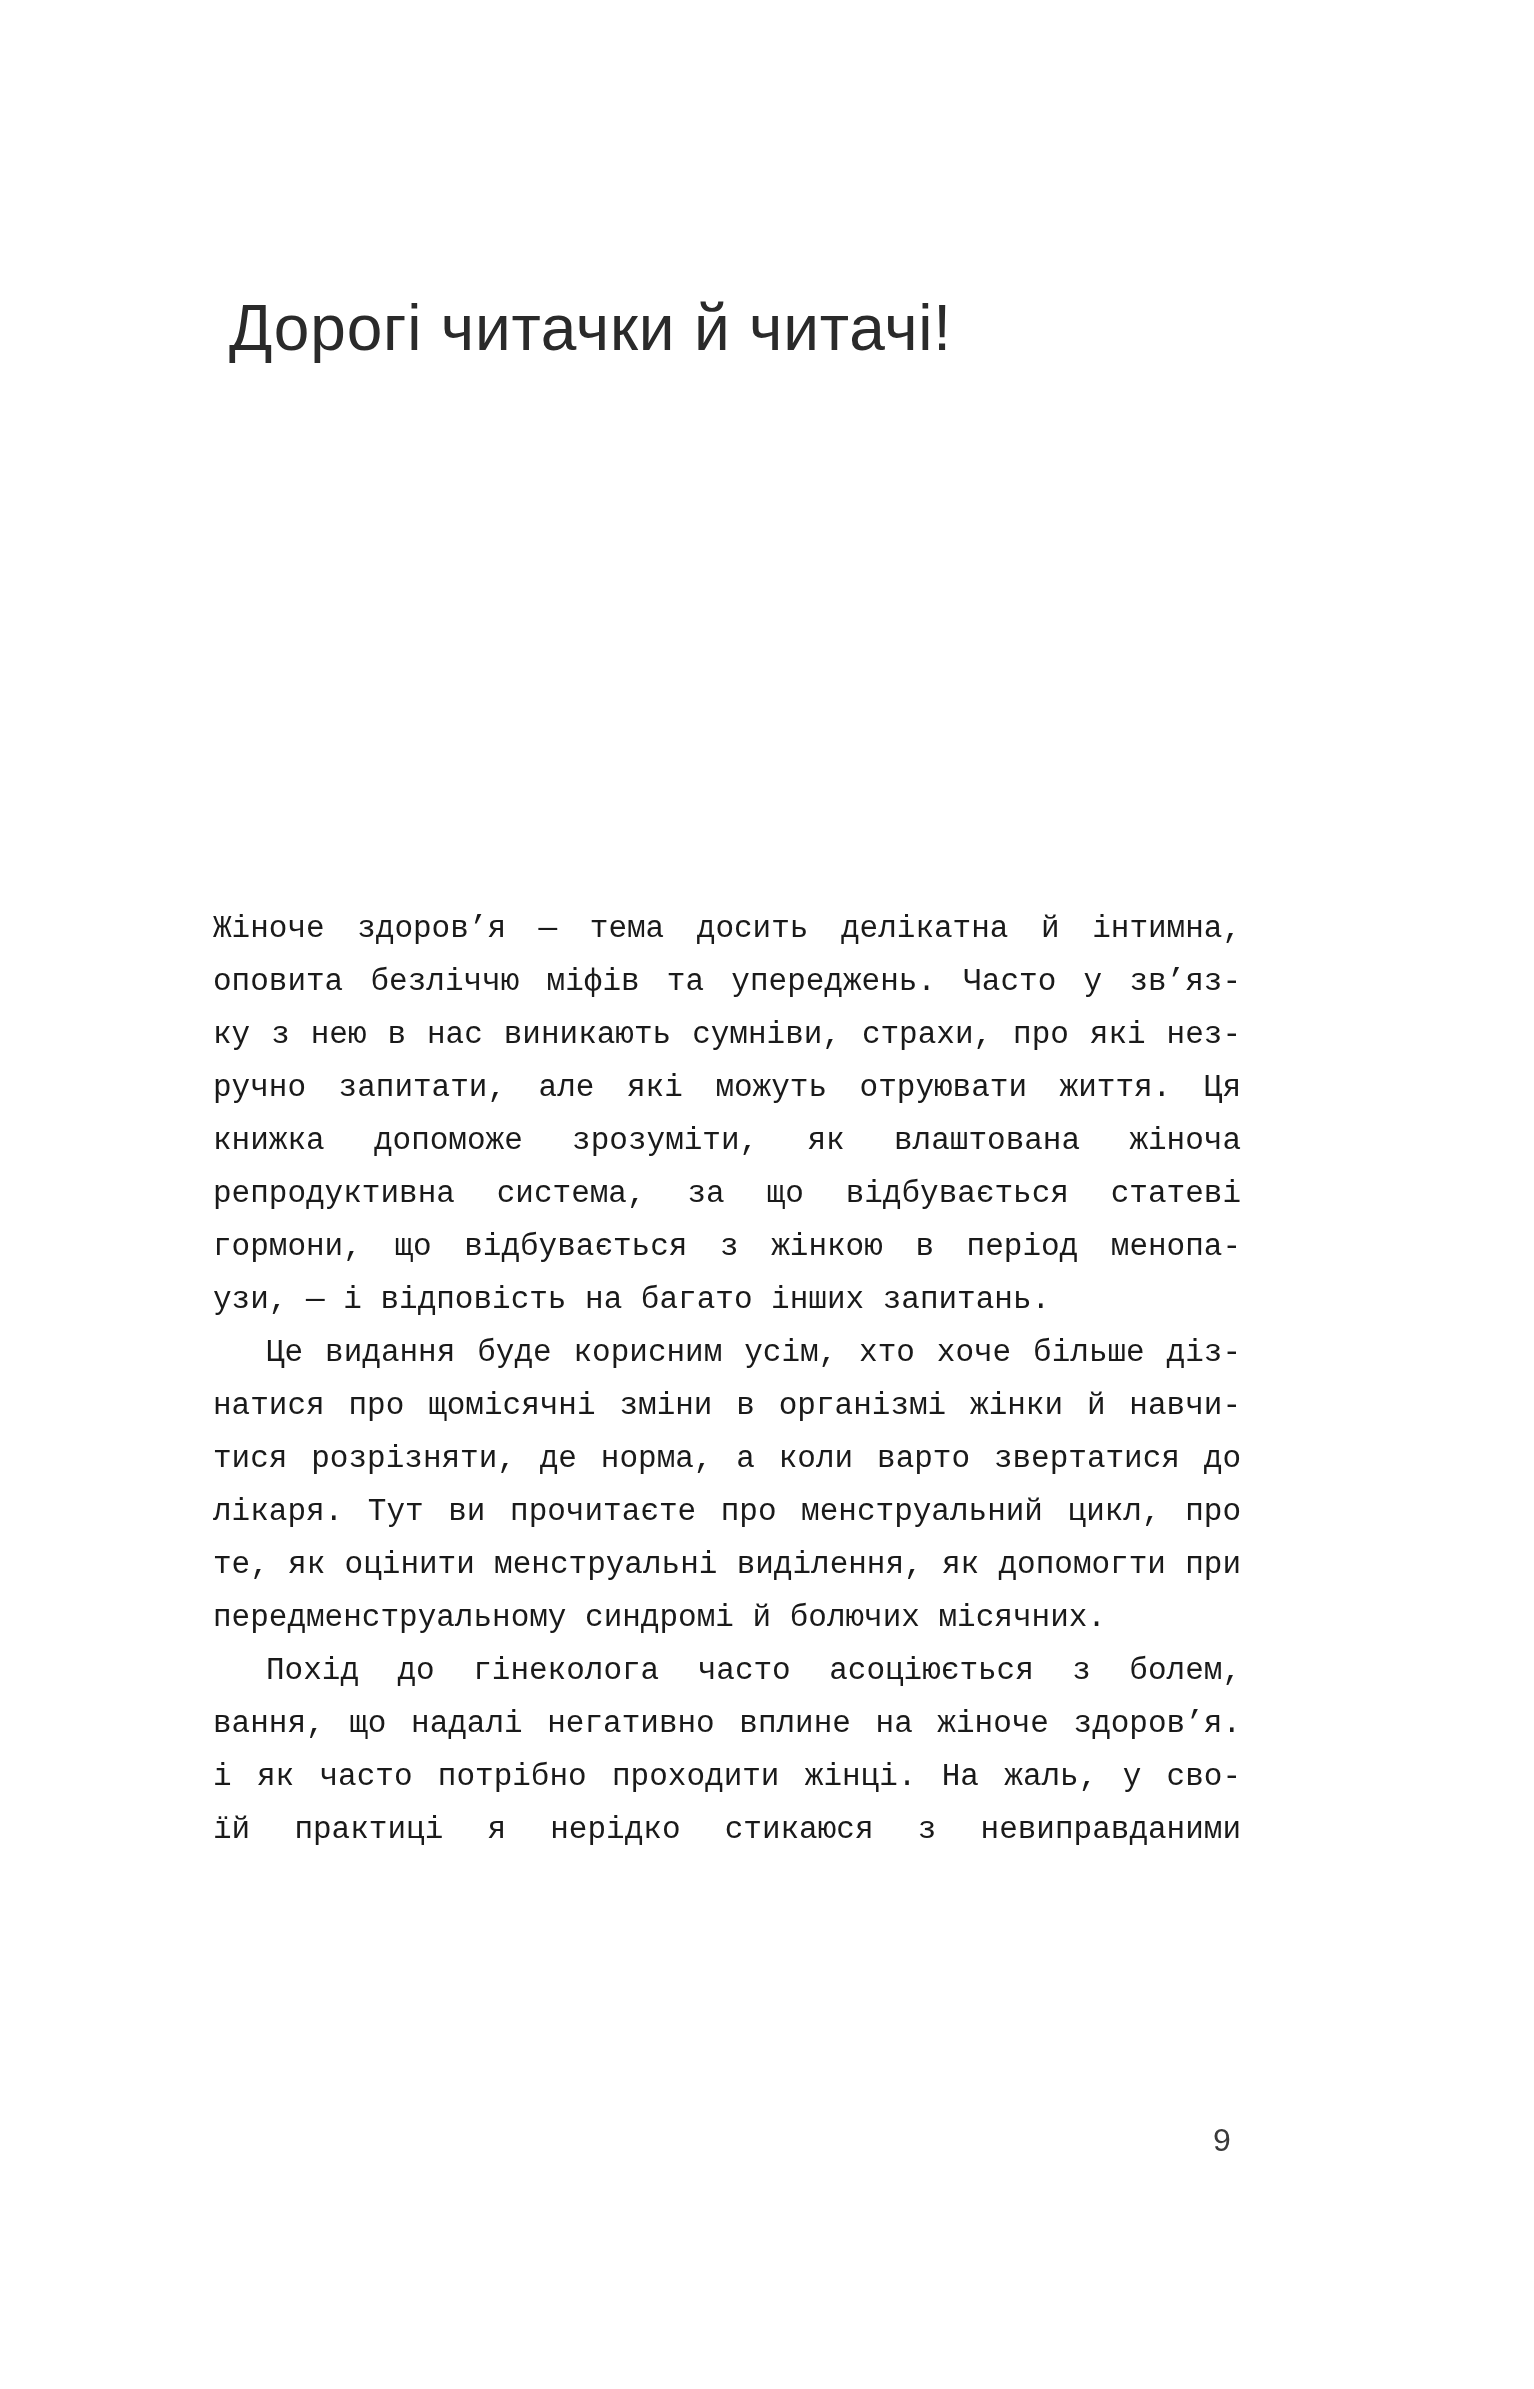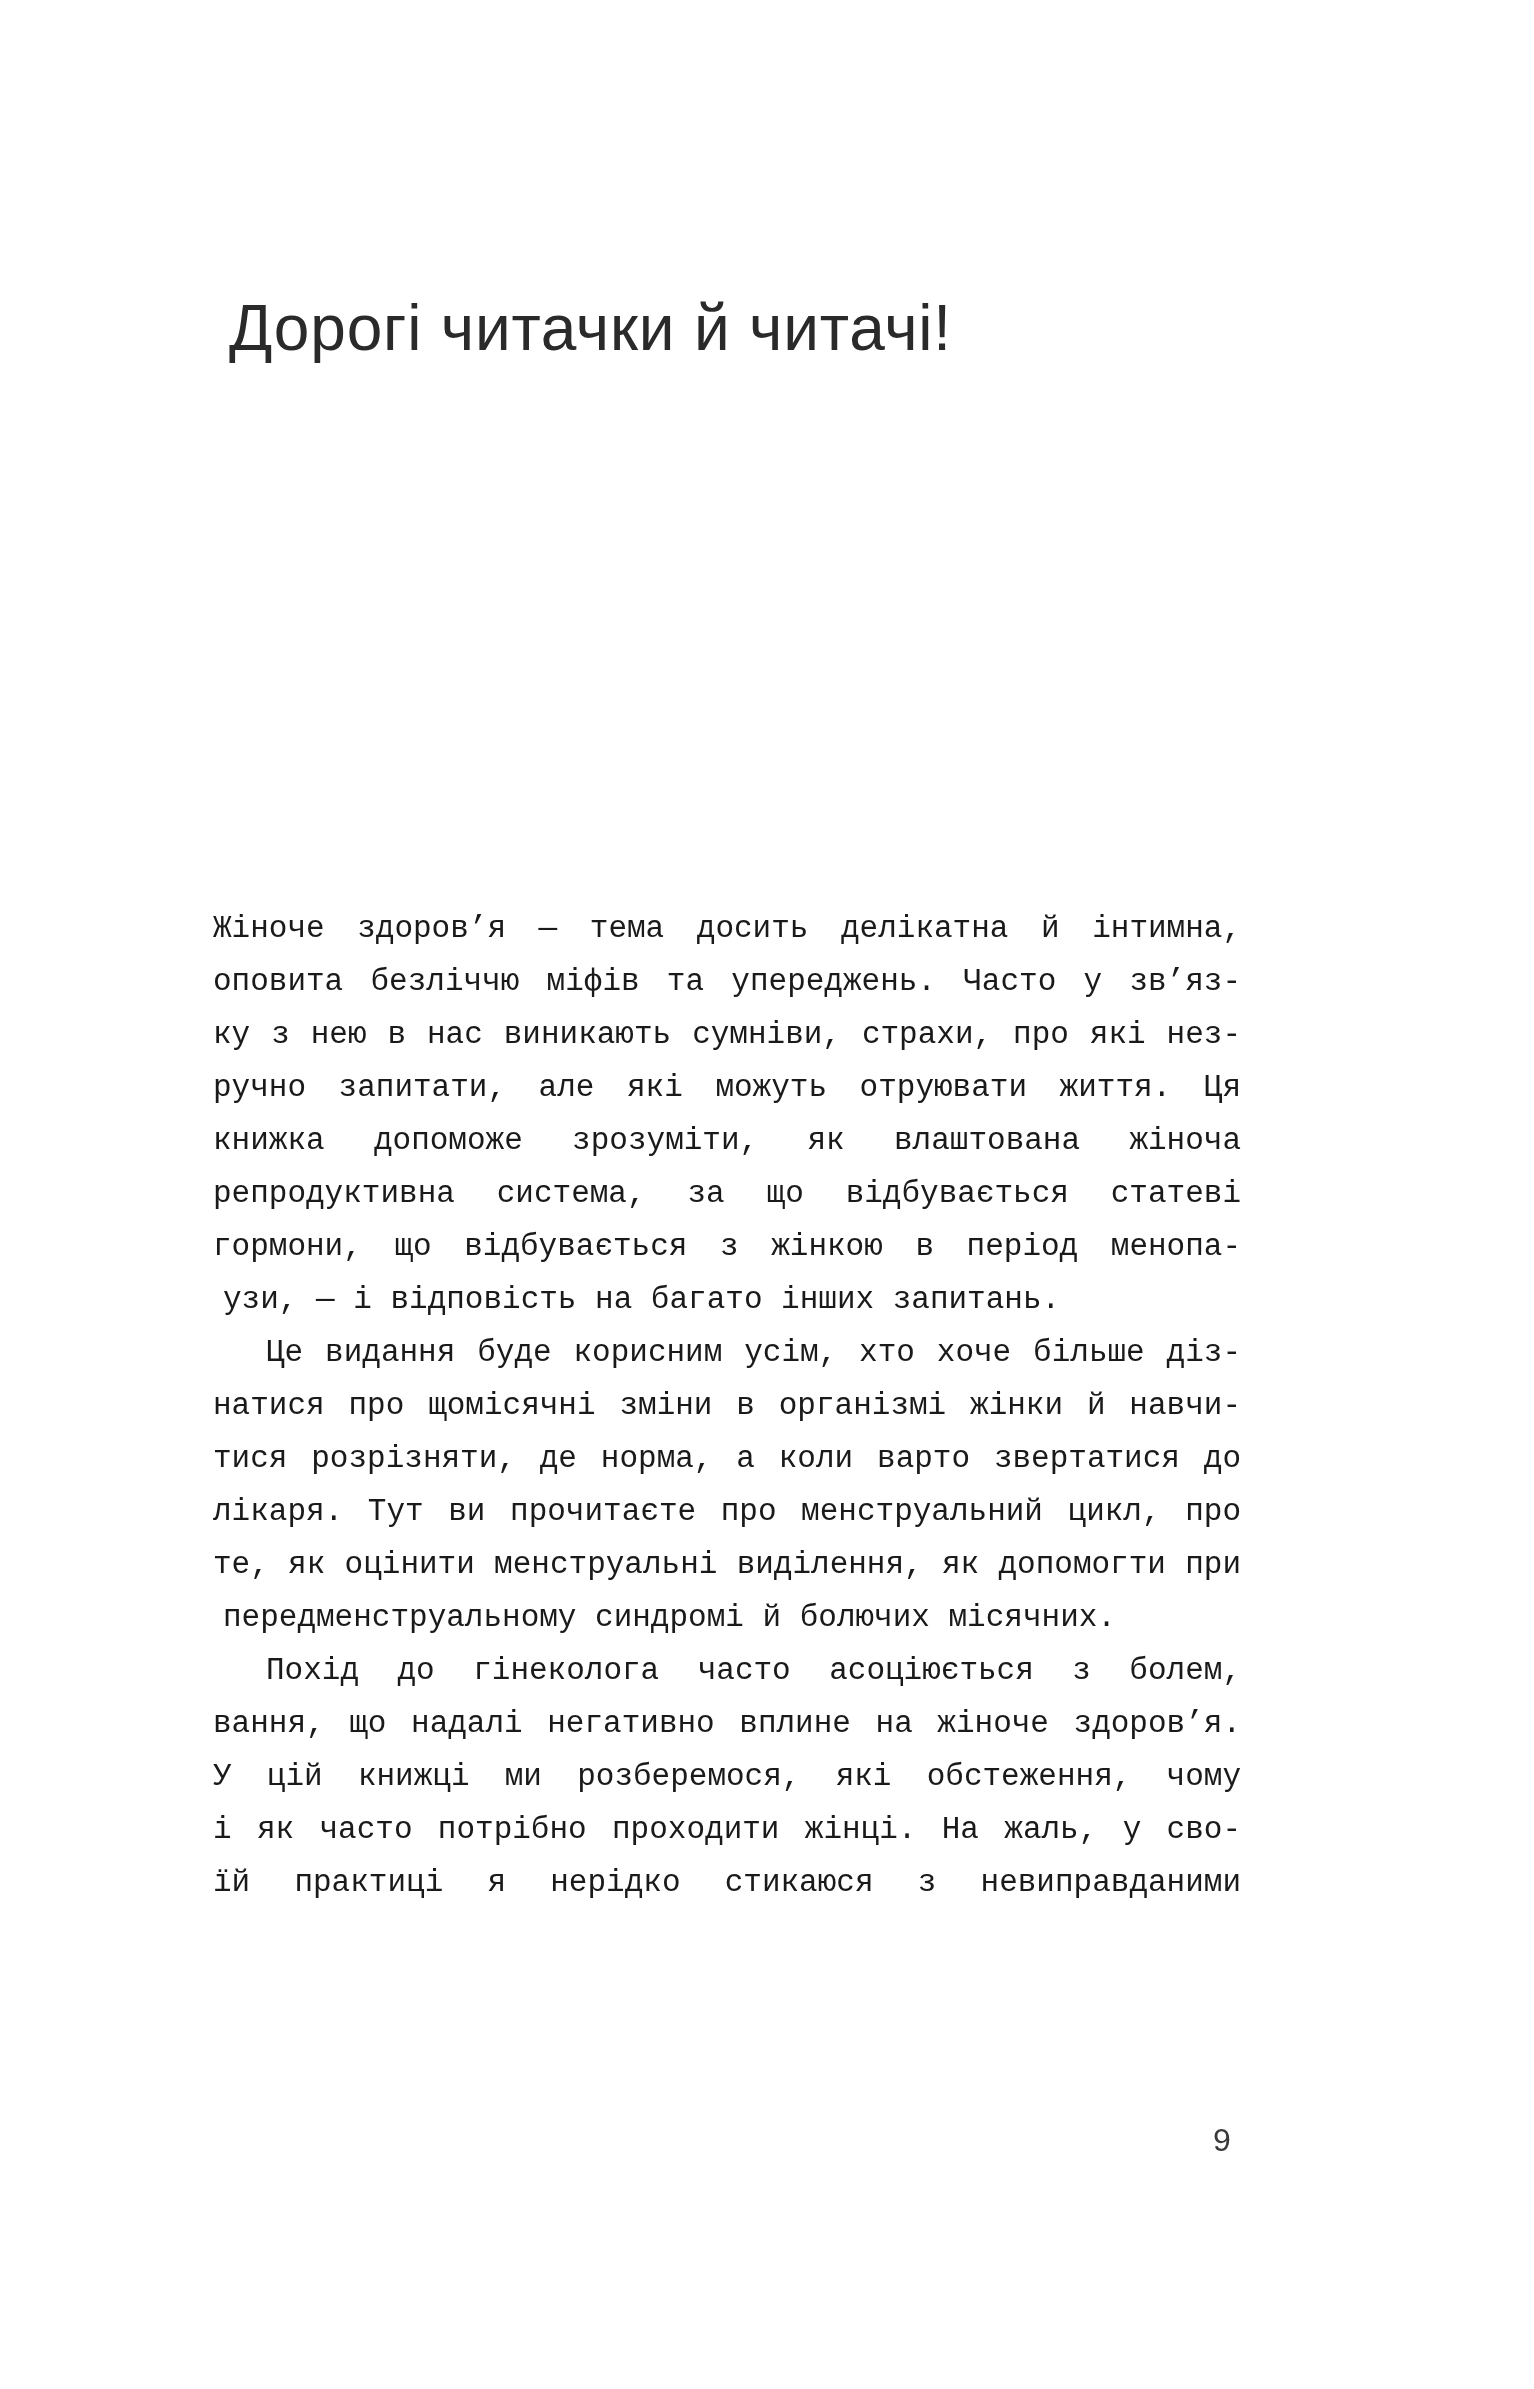--- a/index.html
+++ b/index.html
@@ -10,21 +10,21 @@
     font-weight: 300; font-size: 64px; line-height: 80px;
     color: #2a2a2a; letter-spacing: 0.8px; margin: 16px; white-space: nowrap;
     -webkit-text-stroke: 0px;
   }
   .body-text {
     position: absolute; left: 213px; top: 902px; width: 1028px;
     font-family: Liberation Mono, monospace;
     font-size: 31px; line-height: 53px; color: #1a1a1a;
   }
   .line { display: block; white-space: nowrap; text-align: justify; text-align-last: justify; height: 53px; }
-  .line.last { text-align-last: left; margin-left: 10px; }
+  .line.last { text-align-last: left; }
   .line.indent { padding-left: 53px; }
   .page-number {
     position: absolute; left: 1213px; top: 2120px;
     font-family: "Liberation Sans", "DejaVu Sans", sans-serif;
     font-size: 32px; line-height: 40px; color: #3a3a3a; font-weight: 300;
   }
 </style>
 </head>
 <body>
 
@@ -48,20 +48,19 @@
     <span class="line">натися про щомісячні зміни в організмі жінки й навчи-</span>
     <span class="line">тися розрізняти, де норма, а коли варто звертатися до</span>
     <span class="line">лікаря. Тут ви прочитаєте про менструальний цикл, про</span>
     <span class="line">те, як оцінити менструальні виділення, як допомогти при</span>
     <span class="line last">передменструальному синдромі й болючих місячних.</span>
   </div>
 
   <div>
     <span class="line indent">Похід до гінеколога часто асоціюється з болем,</span>
     <span class="line">вання, що надалі негативно вплине на жіноче здоров’я.</span>
-    <span class="line">У цій книжці ми розберемося, які обстеження, чому</span>
     <span class="line">і як часто потрібно проходити жінці. На жаль, у сво-</span>
     <span class="line">їй практиці я нерідко стикаюся з невиправданими</span>
   </div>
 </div>
 
 <div class="page-number">9</div>
 
 
 </body></html>

